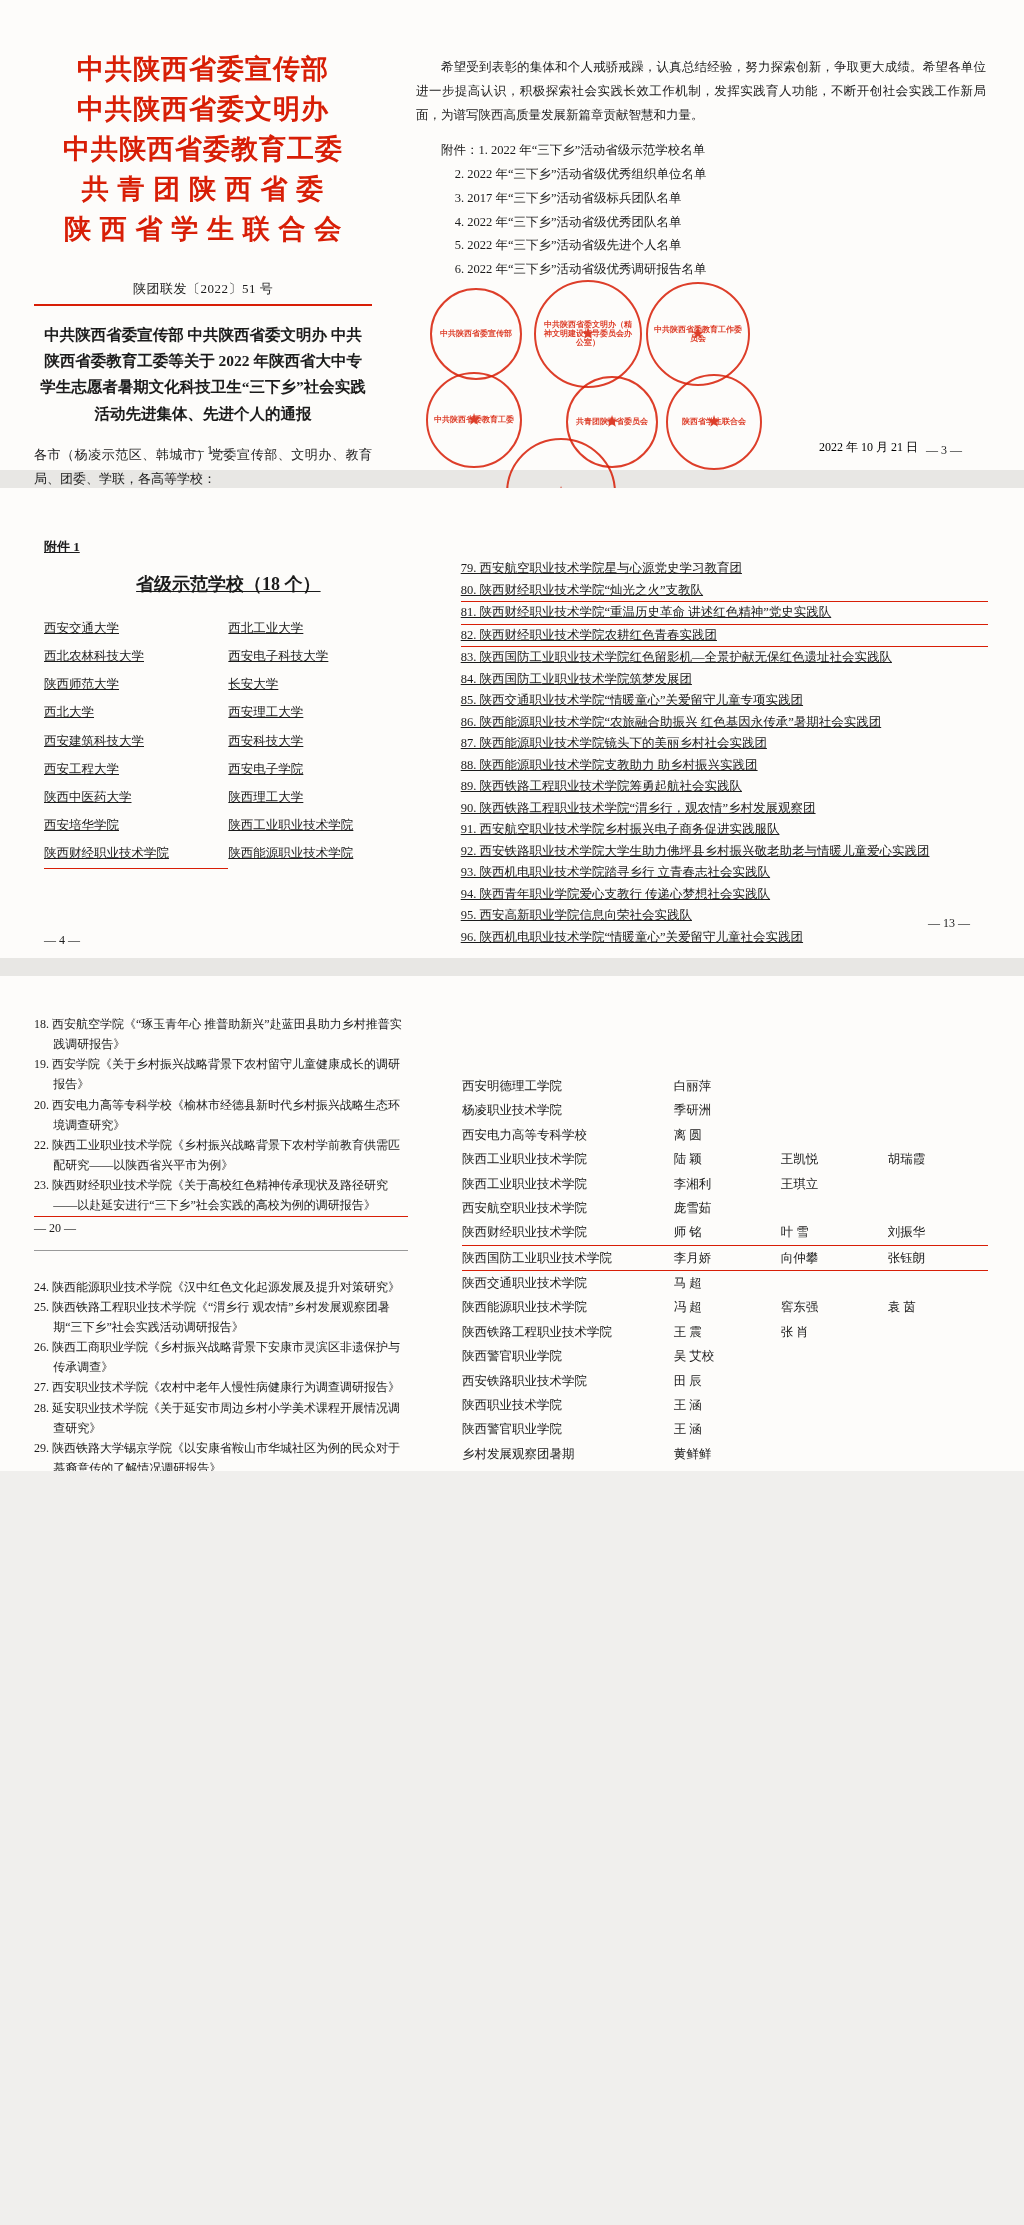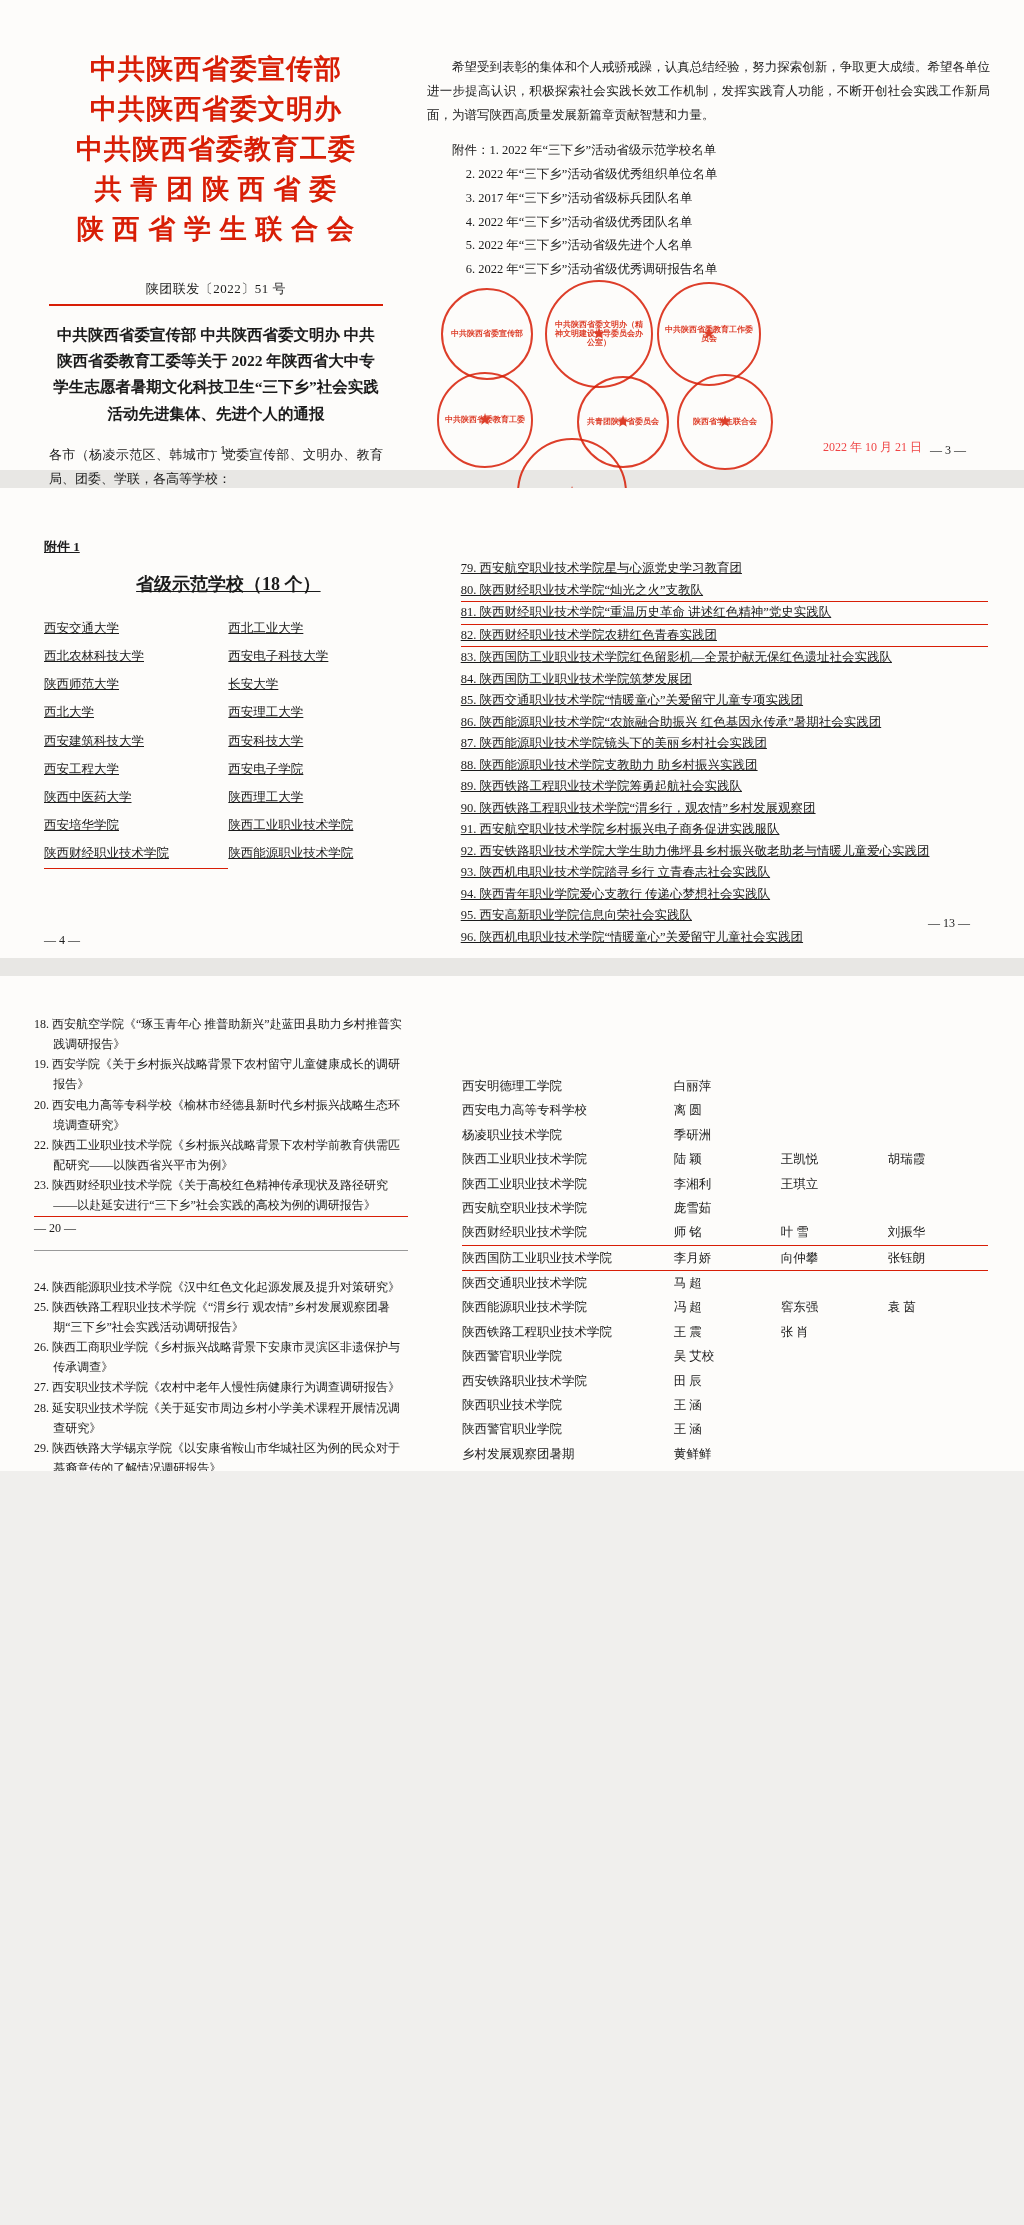--- a/index.html
+++ b/index.html
@@ -11,21 +11,21 @@
     color: #1b1b1b;
   }
   .page-block {
     background: #fdfcfa;
     width: 1024px;
     position: relative;
   }
   .gap { height: 18px; background: #e8e7e4; }
 
   
-  .b1 { height: 470px; display: flex; padding: 28px 34px 10px 49px; }
+  .b1 { height: 470px; display: flex; padding: 28px 34px 10px 34px; }
   .b1-left { width: 352px; position: relative; padding-right: 14px; }
   .b1-right { width: 600px; position: relative; padding-left: 30px; padding-top: 28px; }
 
   .red-header {
     color: #d81e06;
     font-weight: bold;
     text-align: center;
     font-size: 27px;
     line-height: 1.48;
     letter-spacing: 1px;
@@ -95,21 +95,21 @@
     top: 50%;
     transform: translate(-50%,-50%);
   }
   .seal1 { width: 92px; height: 92px; left: 14px;  top: 0px; }
   .seal2 { width: 108px; height: 108px; left: 118px; top: -8px; }
   .seal3 { width: 104px; height: 104px; left: 230px; top: -6px; }
   .seal4 { width: 96px; height: 96px; left: 10px;  top: 84px; }
   .seal5 { width: 92px; height: 92px; left: 150px; top: 88px; }
   .seal6 { width: 96px; height: 96px; left: 250px; top: 86px; }
   .seal7 { width: 110px; height: 110px; left: 90px;  top: 150px; }
-  .sealdate { position: absolute; font-size: 12px; right: 68px; bottom: 22px; color: #ef4444; margin-top: 8px;}
+  .sealdate { position: absolute; font-size: 12px; right: 68px; bottom: 22px; color: #000000; margin-top: 8px;}
   .b1-right .pagenum { position: absolute; right: 24px; bottom: 2px; width: auto; }
 
   
   .b2 { height: 470px; display: flex; padding: 50px 36px 10px 44px; text-decoration: underline; }
   .b2-left { width: 392px; padding-right: 20px; position: relative; }
   .b2-right { width: 560px; padding-left: 28px; position: relative; }
   .att-label { font-size: 13px; font-weight: bold; margin-bottom: 16px; }
   .sec-title { text-align: center; font-weight: bold; font-size: 18px; margin-bottom: 18px; }
   .school-grid { display: grid; grid-template-columns: 1fr 1fr; font-size: 12.5px; line-height: 2.25; }
   .school-grid span { white-space: nowrap; }
@@ -287,28 +287,28 @@
   <div class="b3-right">
     <table class="name-table">
       <tbody>
         <tr>
           <td class="nt-c0">西安明德理工学院</td>
           <td class="nt-c1">白丽萍</td>
           <td class="nt-c2"></td>
           <td class="nt-c3"></td>
         </tr>
         <tr>
+          <td class="nt-c0">杨凌职业技术学院</td>
+          <td class="nt-c1">季研洲</td>
+          <td class="nt-c2"></td>
+          <td class="nt-c3"></td>
+        </tr>
+        <tr>
           <td class="nt-c0">西安电力高等专科学校</td>
           <td class="nt-c1">离 圆</td>
-          <td class="nt-c2"></td>
-          <td class="nt-c3"></td>
-        </tr>
-        <tr>
-          <td class="nt-c0">杨凌职业技术学院</td>
-          <td class="nt-c1">季研洲</td>
           <td class="nt-c2"></td>
           <td class="nt-c3"></td>
         </tr>
         <tr>
           <td class="nt-c0">陕西工业职业技术学院</td>
           <td class="nt-c1">陆 颖</td>
           <td class="nt-c2">王凯悦</td>
           <td class="nt-c3">胡瑞霞</td>
         </tr>
         <tr>

